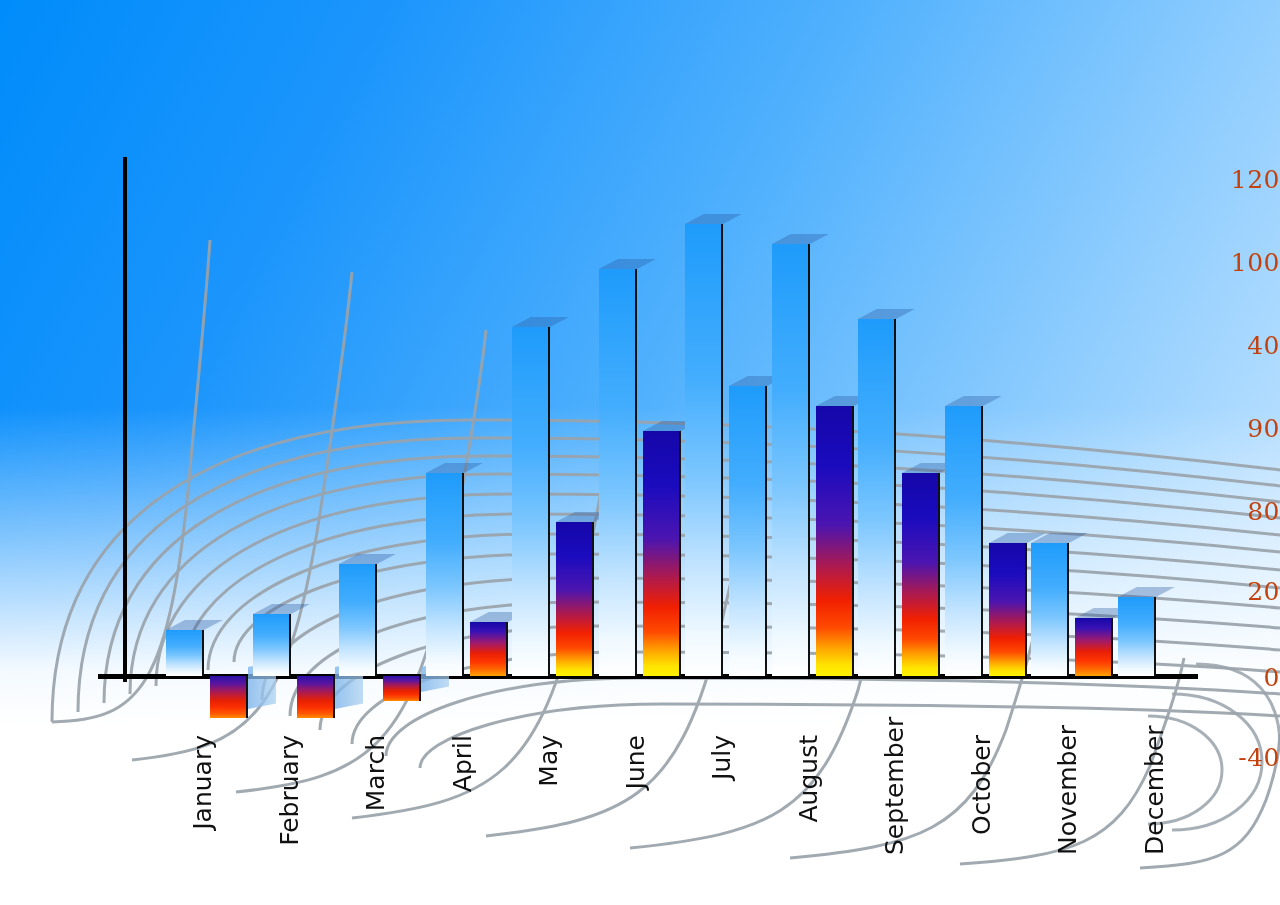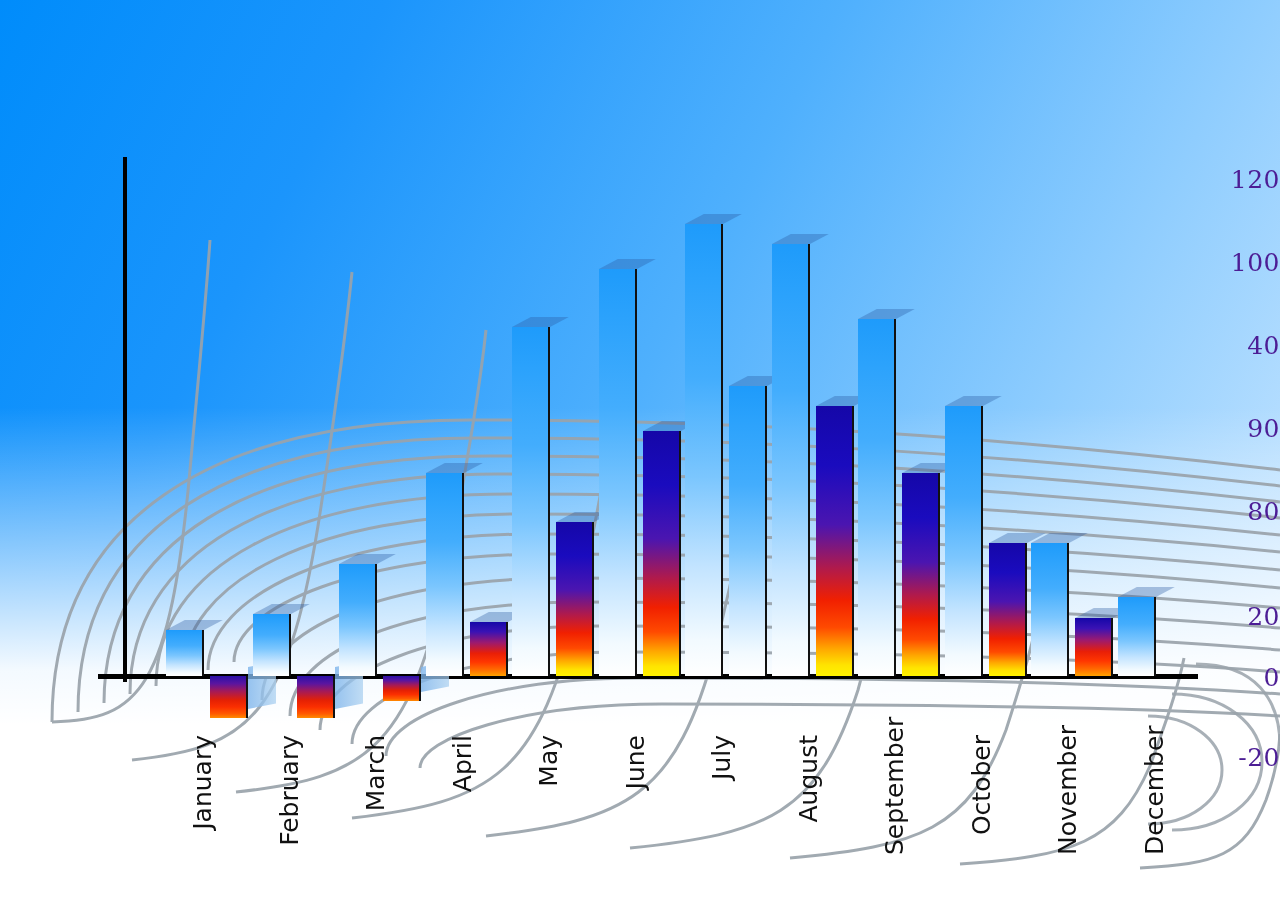--- a/index.html
+++ b/index.html
@@ -26,21 +26,21 @@
   }
   
   #mesh{position:absolute;left:0;top:0;width:1280px;height:905px;}
   
   #plot{position:absolute;left:0;top:0;width:1280px;height:905px;}
   .axis-line{position:absolute;background:#000;}
   #y-axis{left:123px;top:157px;width:4px;height:525px;}
   #x-axis{left:98px;top:674px;width:1100px;height:5px;}
   .ytick-label{
     position:absolute;right:0;text-align:right;
-    font-size:25px;color:#4c1d95;font-family:"DejaVu Serif","Liberation Serif",serif;
+    font-size:25px;color:#c2410c;font-family:"DejaVu Serif","Liberation Serif",serif;
     letter-spacing:.5px;line-height:1;
   }
   .bar{position:absolute;bottom:0;}
   .bar .face{
     position:absolute;left:0;bottom:0;width:100%;height:100%;
     border-right:2px solid #111;
     box-sizing:border-box;
   }
   .bar .side{
     position:absolute;left:100%;bottom:-9px;width:28px;
@@ -132,23 +132,23 @@
 
   <div id="plot">
     <div class="axis-line" id="y-axis"></div>
     <div class="axis-line" id="x-axis"></div>
 
     <div class="ytick-label" style="top:167px;width:108px;">120</div>
     <div class="ytick-label" style="top:250px;width:108px;">100</div>
     <div class="ytick-label" style="top:333px;width:108px;">40</div>
     <div class="ytick-label" style="top:416px;width:108px;">90</div>
     <div class="ytick-label" style="top:499px;width:108px;">80</div>
-    <div class="ytick-label" style="top:604px;width:108px;">20</div>
+    <div class="ytick-label" style="top:579px;width:108px;">20</div>
     <div class="ytick-label" style="top:665px;width:108px;">0</div>
-    <div class="ytick-label" style="top:745px;width:108px;">-20</div>
+    <div class="ytick-label" style="top:745px;width:108px;">-40</div>
 
     <div id="bars-layer">
         <div class="bar blue" style="left: 166px; top: 630.35px; width: 38px; height: 45.65px; bottom: auto;">
           <span class="side"></span>
           <span class="top"></span>
           <span class="face"></span>
         </div>
         <div class="neg-bar" style="left: 210px; top: 676px; width: 38px; height: 41.5px;">
           <span class="side" style="height:41.5px;"></span>
           <span class="face"></span>

